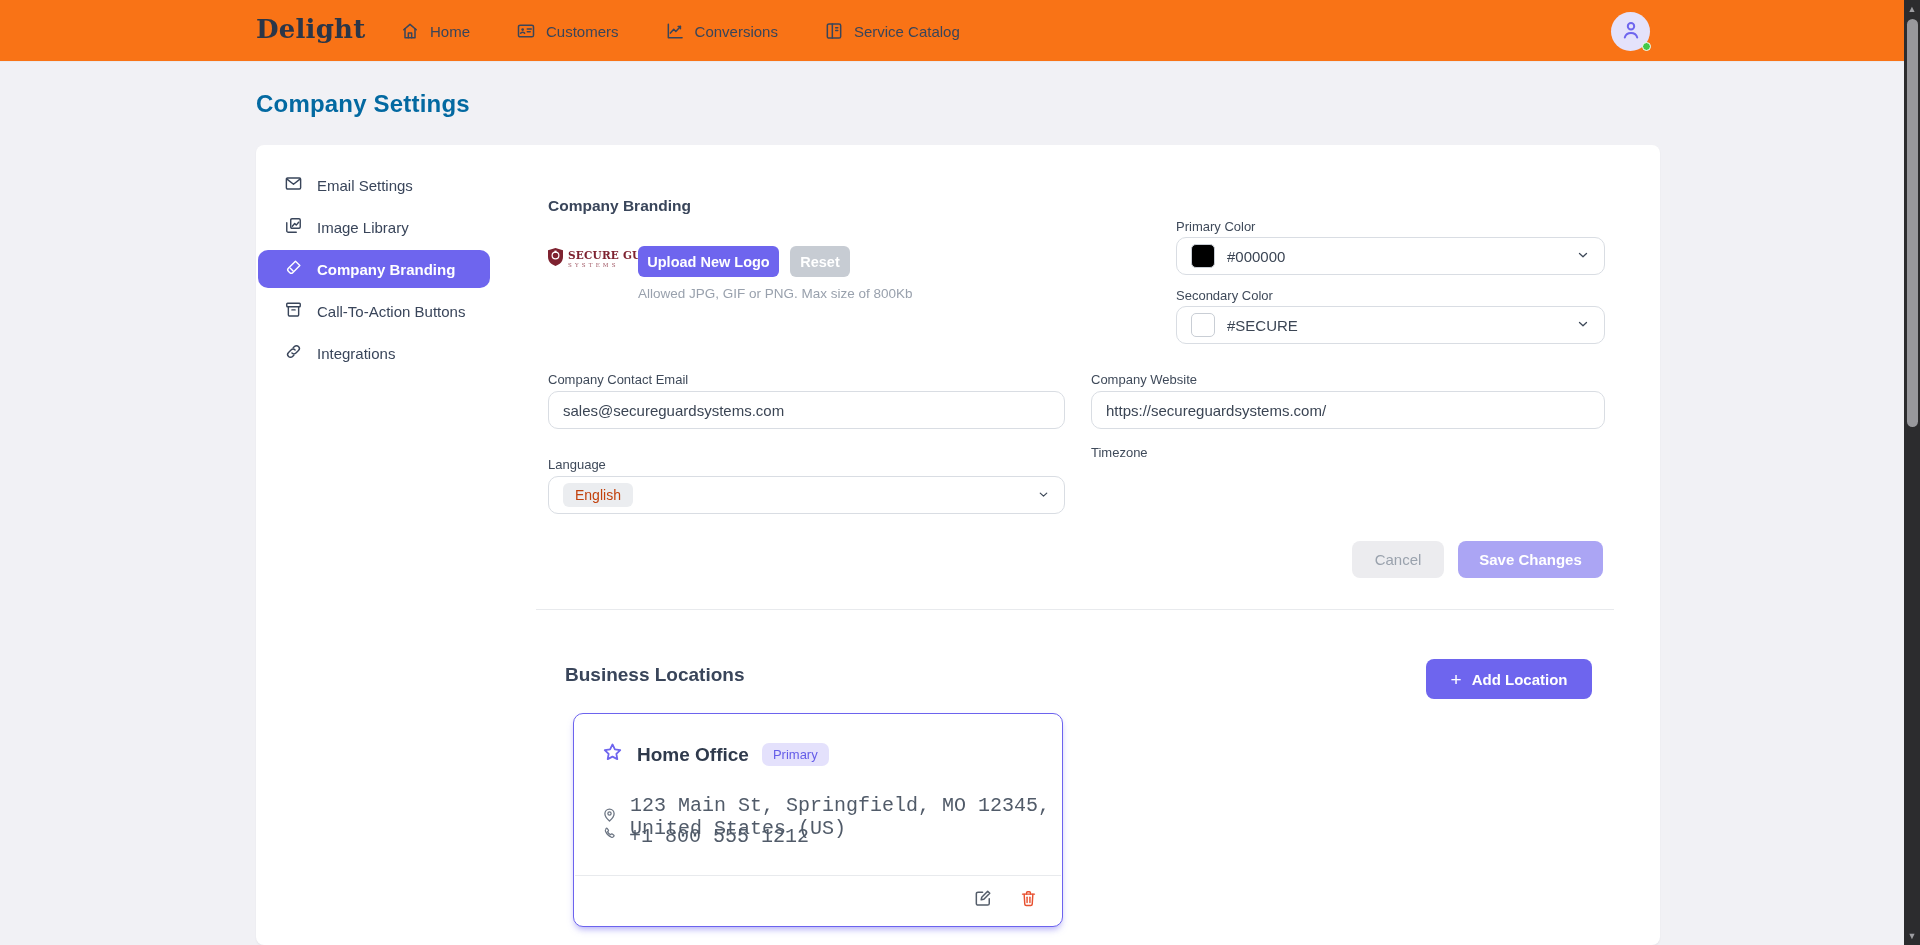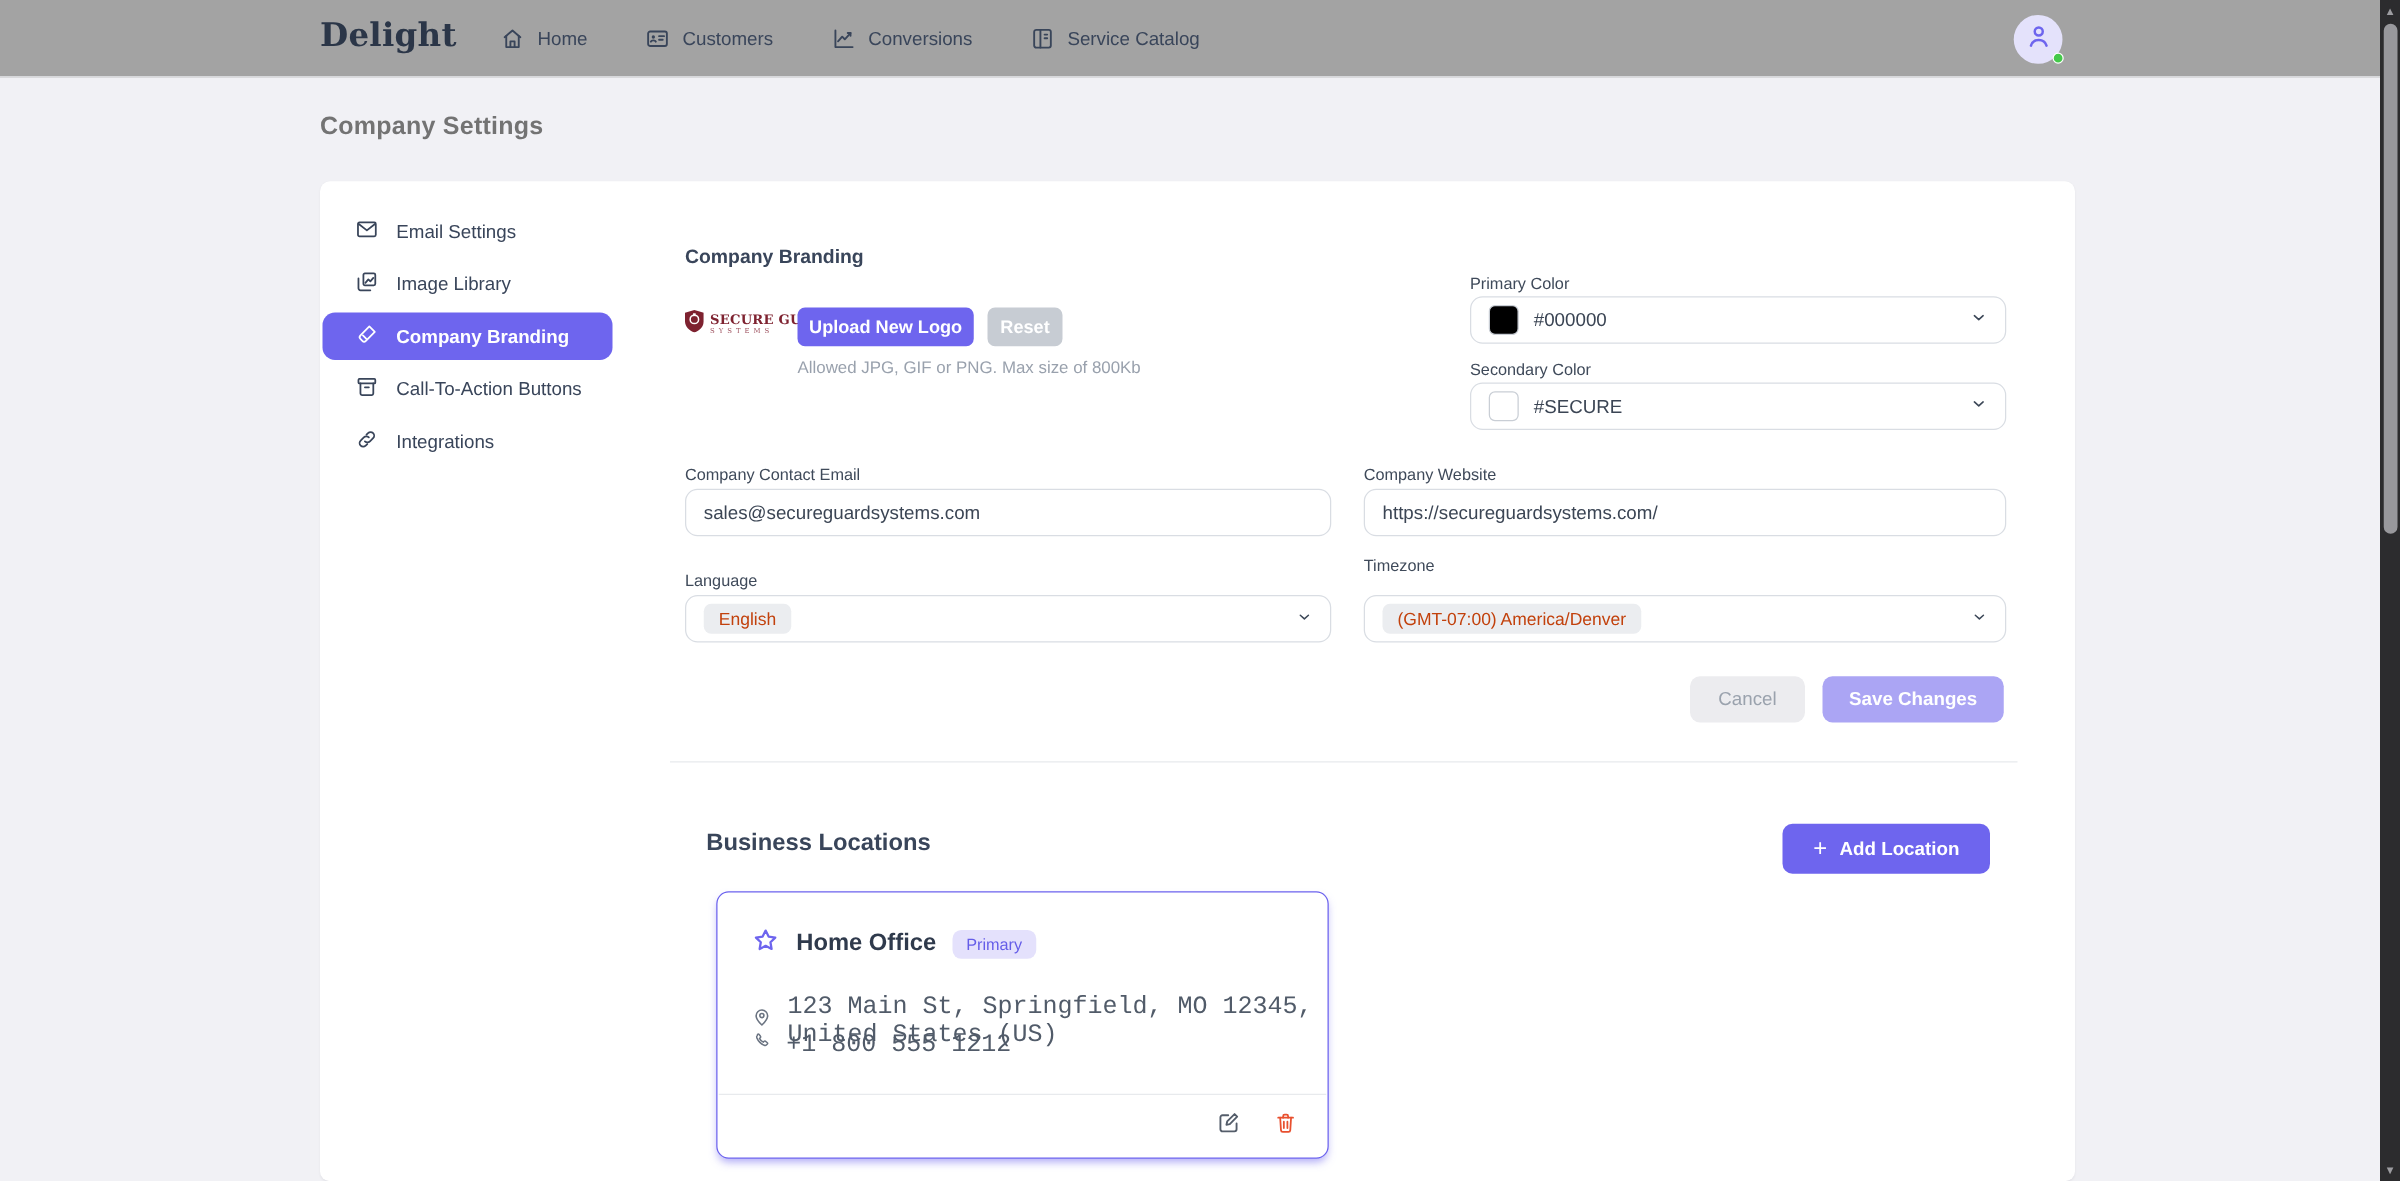--- a/index.html
+++ b/index.html
@@ -1,35 +1,35 @@
 <!DOCTYPE html>
 <html><head>
 <meta charset="utf-8">
 <style>
   * { margin:0; padding:0; box-sizing:border-box; }
   html,body { width:1920px; height:945px; overflow:hidden; }
   body { font-family:"Liberation Sans", sans-serif; background:#f1f1f5; color:#3b4554; }
   .screen { position:relative; width:1920px; height:945px; }
 
   
-  .topnav { position:absolute; left:0; top:0; width:1904px; height:62px; background:#a3a3a3;
+  .topnav { position:absolute; left:0; top:0; width:1904px; height:62px; background:#f97316;
             border-bottom:1px solid #e9eaee; z-index:5; }
   .brand { position:absolute; left:256px; top:14px; font-family:"DejaVu Serif", serif;
            font-weight:bold; font-size:26px; color:#2b3648; letter-spacing:.2px; }
   .menu { position:absolute; left:400px; top:0; height:62px; display:flex; align-items:center; gap:46px; }
   .menu-item { display:flex; align-items:center; gap:10px; font-size:15px; color:#39455a; cursor:pointer; }
   .menu-item svg { display:block; }
   .avatar { position:absolute; left:1611px; top:12px; width:39px; height:39px; border-radius:50%;
             background:#e4e2fb; display:flex; align-items:center; justify-content:center; cursor:pointer; }
   .status-dot { position:absolute; right:-1px; bottom:0; width:9px; height:9px; border-radius:50%;
                 background:#44c94a; border:1.5px solid #ffffff; }
 
   
-  .page-title { position:absolute; left:256px; top:90px; font-size:20px; font-weight:600;
-                color:#737373; letter-spacing:.2px; }
+  .page-title { position:absolute; left:256px; top:90px; font-size:24px; font-weight:600;
+                color:#0369a1; letter-spacing:.2px; }
   .panel { position:absolute; left:256px; top:145px; width:1404px; height:800px; background:#ffffff;
            border-radius:8px; box-shadow:0 1px 2px rgba(20,25,40,.06); }
 
   
   .side-item { position:absolute; left:2px; width:232px; height:38px; border-radius:10px;
                display:flex; align-items:center; gap:14px; padding-left:26px; font-size:15px;
                font-weight:500; color:#39455a; cursor:pointer; }
   .side-item svg { flex:0 0 auto; }
   .side-item.active { background:#6e65ee; color:#ffffff; font-weight:700; }
 
@@ -253,28 +253,20 @@
     <div class="field-label" style="left:292px; top:312px">Language</div>
     <div class="select-box" style="left:292px; top:331px; width:517px">
       <span class="chip">English</span>
       <span class="chev">
         <svg width="13" height="13" viewBox="0 0 24 24" fill="none" stroke="#3c4757" stroke-width="2.2" stroke-linecap="round" stroke-linejoin="round">
             <path d="M6 9.5 L12 15 L18 9.5"></path>
           </svg>
       </span>
     </div>
     <div class="field-label" style="left:835px; top:300px">Timezone</div>
-    <div class="select-box" style="left:835px; top:331px; width:514px">
-      <span class="chip">(GMT-07:00) America/Denver</span>
-      <span class="chev">
-        <svg width="13" height="13" viewBox="0 0 24 24" fill="none" stroke="#3c4757" stroke-width="2.2" stroke-linecap="round" stroke-linejoin="round">
-            <path d="M6 9.5 L12 15 L18 9.5"></path>
-          </svg>
-      </span>
-    </div>
 
     <button class="btn btn-cancel">Cancel</button>
     <button class="btn btn-save">Save Changes</button>
 
     <div class="divider"></div>
 
     <div class="biz-title">Business Locations</div>
     <button class="btn btn-add">
       <span class="plus">+</span>
       <span>Add Location</span>

